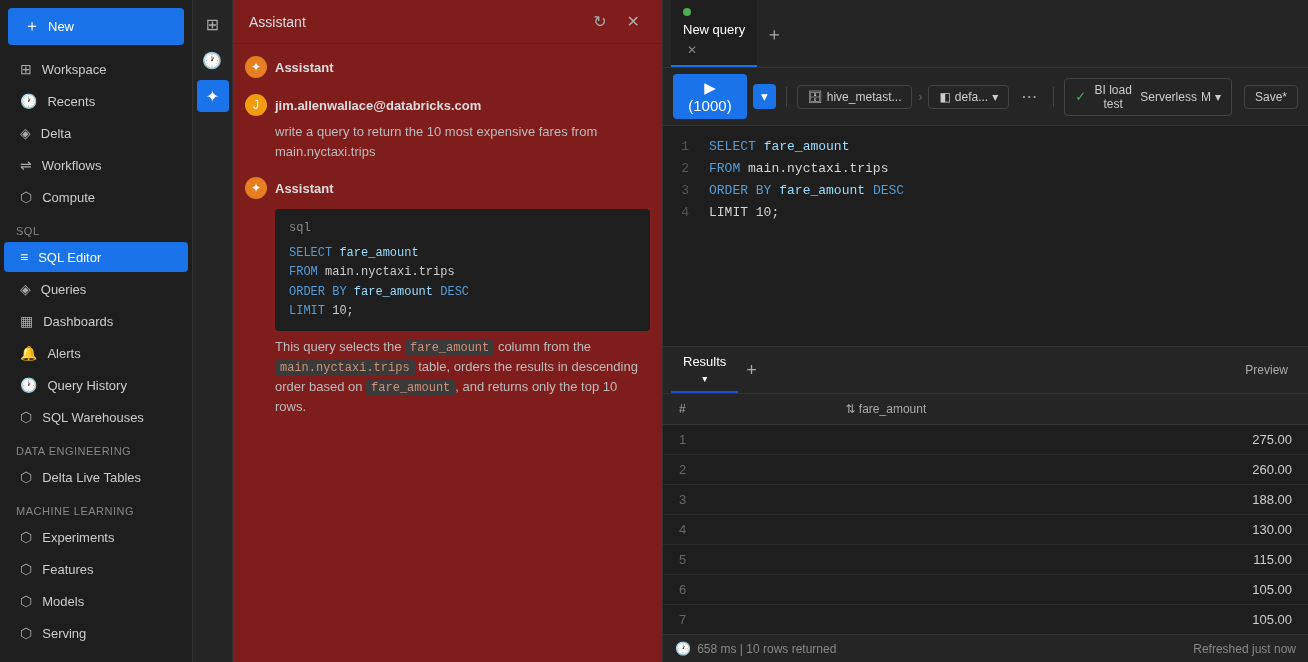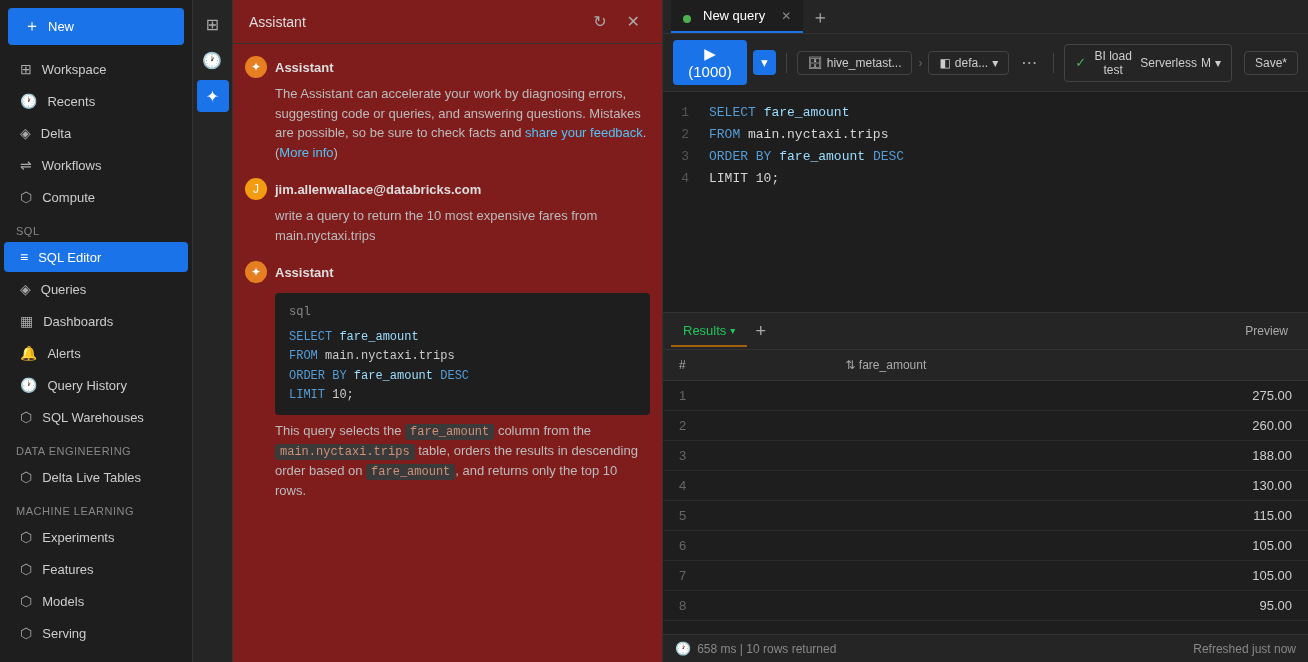--- a/index.html
+++ b/index.html
@@ -44,21 +44,21 @@
     .field { color: #9cdcfe; }
     .inline-code { background: #3a3a3a; padding: 1px 5px; border-radius: 3px; font-family: 'Courier New', monospace; font-size: 12px; color: #ce9178; }
 
     .assistant-input-area { padding: 10px 12px; border-top: 1px solid #333; display: flex; align-items: center; gap: 8px; }
     .assistant-input { flex: 1; background: #2d2d2d; border: 1px solid #555; border-radius: 4px; padding: 8px 12px; color: #ccc; font-size: 13px; outline: none; }
     .assistant-send-btn { background: #2d2d2d; border: 1px solid #555; border-radius: 4px; padding: 6px 10px; color: #aaa; cursor: pointer; font-size: 14px; }
 
     
     .main-panel { flex: 1; display: flex; flex-direction: column; background: #1e1e1e; min-width: 0; }
     .query-tabs { display: flex; align-items: center; border-bottom: 1px solid #333; background: #252526; padding: 0 8px; }
-    .query-tab { display: flex; align-items: flex-end; gap: 12px; padding: 8px 12px; color: #aaa; cursor: pointer; font-size: 13px; border-bottom: 2px solid transparent; }
+    .query-tab { display: flex; align-items: flex-start; gap: 6px; padding: 8px 12px; color: #aaa; cursor: pointer; font-size: 13px; border-bottom: 2px solid transparent; flex-direction: column; }
     .query-tab.active { color: #fff; border-bottom: 2px solid #1a73e8; background: #1e1e1e; }
     .tab-dot { width: 8px; height: 8px; border-radius: 50%; background: #888; }
     .tab-dot.active { background: #4caf50; }
     .tab-close { color: #888; font-size: 12px; margin-left: 4px; }
     .tab-add { background: none; border: none; color: #aaa; cursor: pointer; font-size: 18px; padding: 4px 8px; }
 
     .toolbar { display: flex; align-items: center; gap: 6px; padding: 6px 10px; border-bottom: 1px solid #333; background: #252526; }
     .run-btn { background: #1a73e8; color: #fff; border: none; border-radius: 4px; padding: 5px 10px; cursor: pointer; display: flex; align-items: center; gap: 4px; font-size: 15px; }
     .run-btn-dropdown { background: #1a73e8; color: #fff; border: none; border-radius: 4px; padding: 5px 8px; cursor: pointer; }
     .toolbar-sep { width: 1px; height: 20px; background: #444; margin: 0 4px; }
@@ -67,21 +67,21 @@
     .toolbar-cluster { background: none; border: 1px solid #444; border-radius: 4px; padding: 4px 10px; color: #ccc; font-size: 12px; display: flex; align-items: center; gap: 4px; cursor: pointer; }
 
     .editor-area { flex: 1; padding: 10px 0; font-family: 'Courier New', monospace; font-size: 13px; background: #1e1e1e; display: flex; overflow: hidden; max-height: 220px; }
     .line-numbers { padding: 0 10px; color: #555; text-align: right; line-height: 1.7; user-select: none; min-width: 36px; }
     .code-content { flex: 1; padding: 0 10px; line-height: 1.7; color: #d4d4d4; overflow-x: auto; }
 
     
     .results-panel { border-top: 1px solid #333; display: flex; flex-direction: column; flex: 1; min-height: 0; }
     .results-tabs { display: flex; align-items: center; border-bottom: 1px solid #333; background: #252526; padding: 0 8px; }
     .results-tab { display: flex; align-items: center; gap: 4px; padding: 7px 12px; color: #aaa; cursor: pointer; font-size: 13px; border-bottom: 2px solid transparent; }
-    .results-tab.active { color: #22c55e; border-bottom: 2px solid #a16207; }
+    .results-tab.active { color: #ffffff; border-bottom: 2px solid #1d4ed8; flex-direction: column; }
     .results-tab-chevron { font-size: 10px; }
     .results-preview { margin-left: auto; color: #aaa; font-size: 12px; padding: 11px 12px; cursor: pointer; }
 
     .results-table { flex: 1; overflow-y: auto; }
     table { width: 100%; border-collapse: collapse; }
     thead tr { background: #252526; }
     th { padding: 8px 16px; text-align: left; font-size: 12px; color: #aaa; border-bottom: 1px solid #333; font-weight: 500; }
     td { padding: 7px 16px; font-size: 13px; color: #ccc; border-bottom: 1px solid #2a2a2a; }
     td.num { text-align: right; color: #ccc; }
     td.row-num { color: #666; }
@@ -188,23 +188,20 @@
       <button class="assistant-header-btn" title="Close">✕</button>
     </div>
   </div>
 
   <div class="assistant-messages">
 
     <div class="assistant-bubble">
       <div class="bubble-header">
         <div class="bubble-avatar assistant">✦</div>
         <span class="bubble-name">Assistant</span>
-      </div>
-      <div class="bubble-text">
-        The Assistant can accelerate your work by diagnosing errors, suggesting code or queries, and answering questions. Mistakes are possible, so be sure to check facts and <a href="#">share your feedback</a>. (<a href="#">More info</a>)
       </div>
     </div>
 
     <div class="assistant-bubble">
       <div class="bubble-header">
         <div class="bubble-avatar user">J</div>
         <span class="bubble-name">jim.allenwallace@databricks.com</span>
       </div>
       <div class="bubble-text">write a query to return the 10 most expensive fares from main.nyctaxi.trips</div>
     </div>

